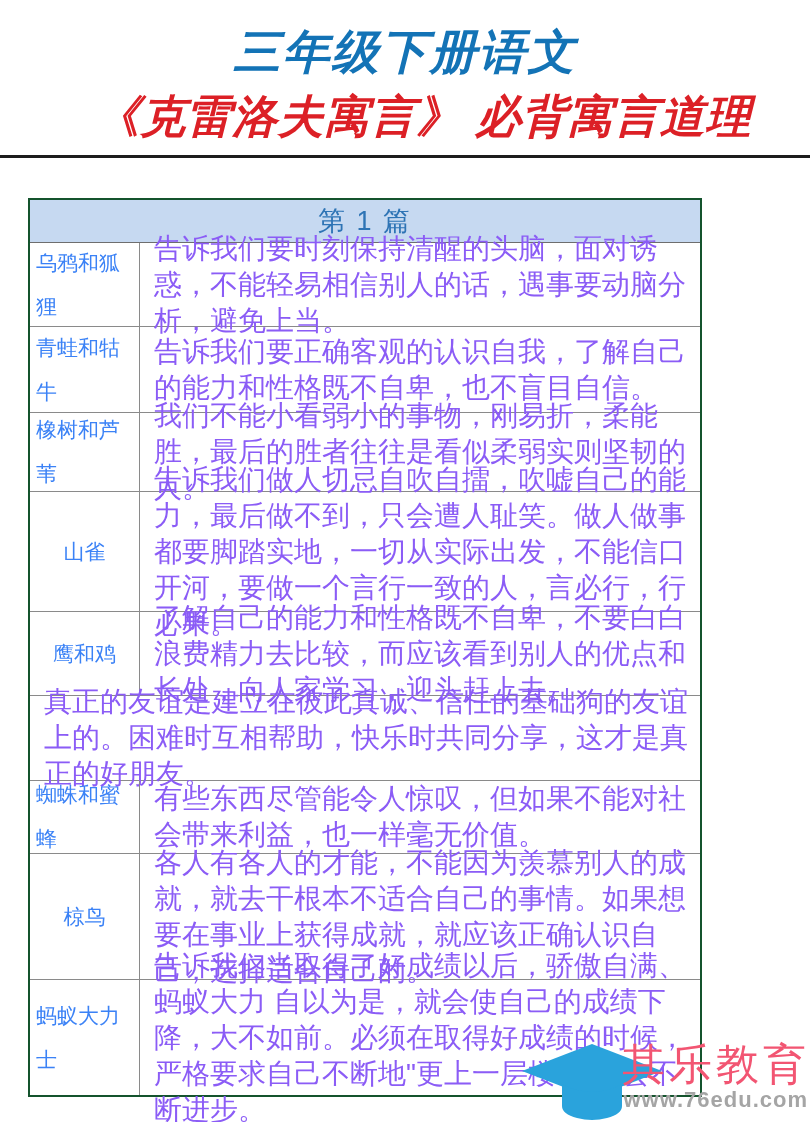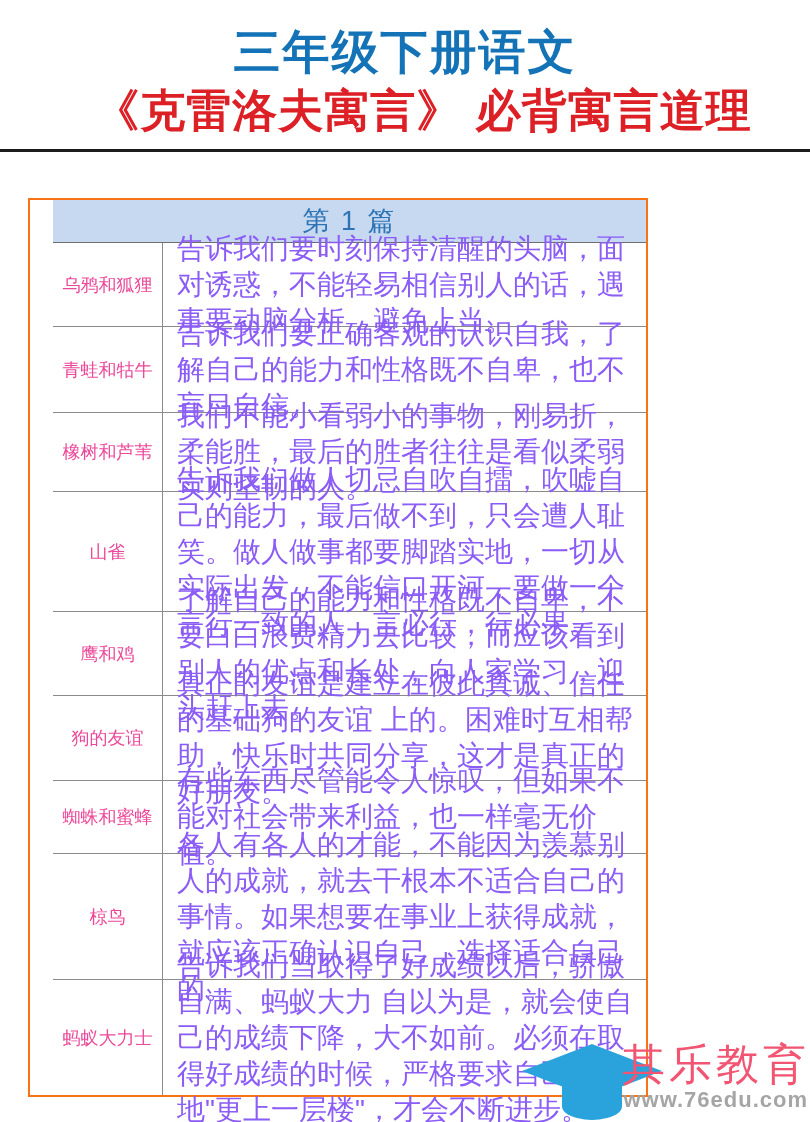--- a/index.html
+++ b/index.html
@@ -3,72 +3,71 @@
 <meta charset="utf-8">
 <style>
   * { margin: 0; padding: 0; box-sizing: border-box; }
   html, body { background: #ffffff; }
   body {
     width: 810px; height: 1122px;
     position: relative;
     font-family: "Liberation Sans", "DejaVu Sans", sans-serif;
     overflow: hidden;
   }
-  .page-header { text-align: center; }
+  .page-header { text-align: center; font-style: italic; }
   .page-title {
     margin-top: 24px;
     font-size: 47px; font-weight: bold;
     line-height: 56px;
     color: #1373b6;
     letter-spacing: 2px;
   }
   .page-subtitle {
-    margin-top: 3px;
+    margin-top: 9px;
     font-size: 45px; font-weight: bold;
     line-height: 56px;
     color: #dc2026;
     letter-spacing: 1px;
     padding-left: 36px;
   }
   .title-rule {
     margin-top: 10px;
     width: 810px; height: 0;
     border-top: 3px solid #1c1c1c;
   }
   
   .fable-table {
     position: absolute;
     left: 28px; top: 198px;
-    width: 620px;
-    border: 2px solid #f97316;
+    width: 674px;
+    border: 2px solid #14532d;
     background: #ffffff;
-    padding-left: 23px;
   }
   .thead {
     height: 43px;
     background: #c6d9f1;
     border-bottom: 1px solid #6e6e6e;
     display: flex; align-items: center; justify-content: center;
     font-size: 27px;
     color: #2e74b5;
     letter-spacing: 2px;
   }
   .trow {
     display: flex;
     border-bottom: 1px solid #8a8a8a;
   }
   .trow:last-child { border-bottom: none; }
   .cell-label {
     width: 110px;
     flex: 0 0 110px;
     border-right: 1px solid #8a8a8a;
     display: flex; align-items: center; justify-content: center;
-    text-align: right;
-    color: #ec4899;
-    font-size: 18px;
+    text-align: left;
+    color: #3b82f6;
+    font-size: 21px;
     line-height: 44px;
     padding: 0 6px;
   }
   .cell-moral {
     flex: 1 1 auto;
     display: flex; align-items: center;
     color: #8b5cf6;
     font-size: 28px;
     line-height: 36px;
     padding: 0 10px 0 14px;
@@ -124,21 +123,20 @@
   </div>
   <div class="trow" style="height:120px">
     <div class="cell-label">山雀</div>
     <div class="cell-moral">告诉我们做人切忌自吹自擂，吹嘘自己的能力，最后做不到，只会遭人耻笑。做人做事都要脚踏实地，一切从实际出发，不能信口开河，要做一个言行一致的人，言必行，行必果。</div>
   </div>
   <div class="trow" style="height:84px">
     <div class="cell-label">鹰和鸡</div>
     <div class="cell-moral">了解自己的能力和性格既不自卑，不要白白浪费精力去比较，而应该看到别人的优点和长处，向人家学习，迎头赶上去。</div>
   </div>
   <div class="trow" style="height:85px">
-    <div class="cell-label">狗的友谊</div>
     <div class="cell-moral">真正的友谊是建立在彼此真诚、信任的基础狗的友谊 上的。困难时互相帮助，快乐时共同分享，这才是真正的好朋友。</div>
   </div>
   <div class="trow" style="height:73px">
     <div class="cell-label">蜘蛛和蜜蜂</div>
     <div class="cell-moral">有些东西尽管能令人惊叹，但如果不能对社会带来利益，也一样毫无价值。</div>
   </div>
   <div class="trow" style="height:126px">
     <div class="cell-label">椋鸟</div>
     <div class="cell-moral">各人有各人的才能，不能因为羡慕别人的成就，就去干根本不适合自己的事情。如果想要在事业上获得成就，就应该正确认识自己，选择适合自己的。</div>
   </div>

